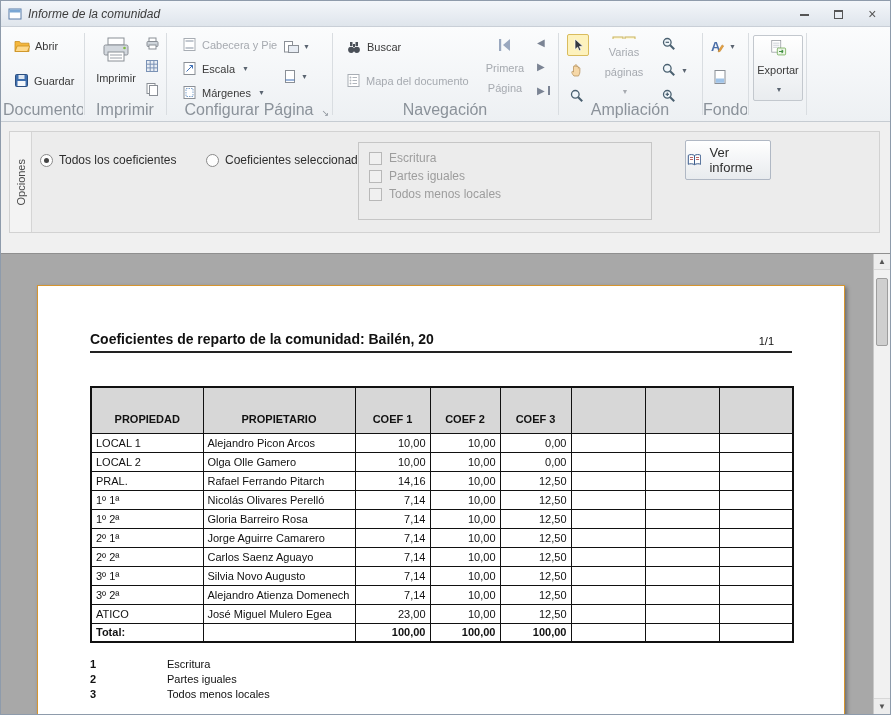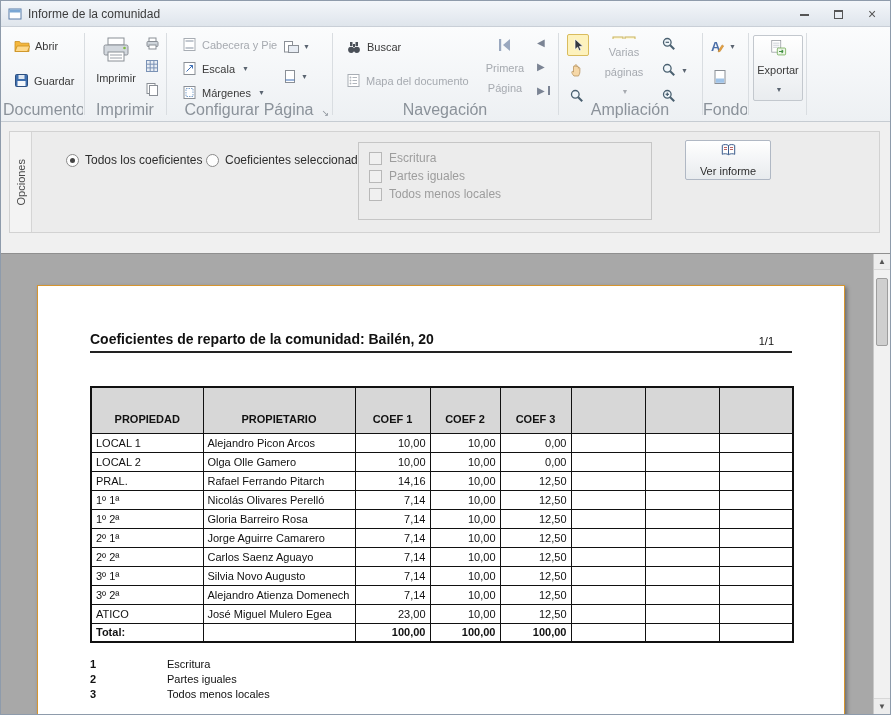--- a/index.html
+++ b/index.html
@@ -3,21 +3,21 @@
 <meta charset="utf-8">
 <style>
   * { margin:0; padding:0; box-sizing:border-box; cursor:default; }
   body { font-family:"Liberation Sans", sans-serif; background:#8a8a8a; }
   #window { position:relative; width:891px; height:715px; background:#f0f0f0;
             border:1px solid #8e9bab; overflow:hidden; }
 
   
   .titlebar { position:absolute; top:0; left:0; right:0; height:26px;
               background:linear-gradient(#f3f6fa,#dfe5ec);
-              border-bottom:1px solid #c9cfd7; display:flex; align-items:center; padding:0 7px; }
+              border-bottom:1px solid #c9cfd7; display:flex; align-items:center; padding:0 7px;font-style:italic; }
   .titlebar .title { font-size:12px; color:#3c3c3c; margin-left:6px; }
   .win-controls { position:absolute; right:10px; top:0; height:26px; display:flex; align-items:center; gap:18px; }
   .win-btn { width:16px; height:16px; display:flex; align-items:center; justify-content:center; color:#555; }
   .glyph-min { width:9px; height:3px; border-bottom:2px solid #555; }
   .glyph-max { width:9px; height:9px; border:1px solid #555; border-top:2px solid #555; }
   .glyph-close { font-size:14px; line-height:14px; color:#555; }
 
   
   .ribbon { position:absolute; top:26px; left:0; right:0; height:95px;
             background:linear-gradient(#fbfcfd,#edf0f3); border-bottom:1px solid #c6ccd2; }
@@ -49,22 +49,22 @@
   .radio-row { position:absolute; display:flex; align-items:center; gap:6px; font-size:12px; color:#2e2e2e; }
   .radio { width:13px; height:13px; border-radius:50%; border:1px solid #8a8a8a; background:#fdfdfd; position:relative; flex:none; }
   .radio.checked::after { content:""; position:absolute; left:3px; top:3px; width:5px; height:5px; border-radius:50%; background:#444; }
   .groupbox { position:absolute; left:348px; top:10px; width:294px; height:78px;
               border:1px solid #c6c6c6; background:#ececec; padding:6px 0 0 10px; }
   .cb-row { display:flex; align-items:center; gap:7px; height:18px; }
   .cb-box { width:13px; height:13px; border:1px solid #b8b8b8; background:#f0f0f0; flex:none; }
   .cb-label { font-size:12px; color:#9d9d9d; }
   .ver-btn { position:absolute; left:675px; top:8px; width:86px; height:40px;
              border:1px solid #b0b8c4; border-radius:2px; background:linear-gradient(#ffffff,#e8ebee);
-             display:flex; flex-direction:column; align-items:center; justify-content:center; gap:8px;
-             font-size:11px; color:#2e2e2e; }
+             display:flex; flex-direction:row; align-items:center; justify-content:center; gap:8px;
+             font-size:13px; color:#2e2e2e; }
 
   
   .viewport { position:absolute; top:252px; left:0; right:0; bottom:0; background:#a8a8a8;
               border-top:1px solid #8f8f8f; overflow:hidden; }
   .page { position:absolute; left:36px; top:31px; width:808px; height:700px; background:#ffffff;
           border:1px solid #d6952f; box-shadow:2px 2px 4px rgba(0,0,0,0.35); }
   .page-titleblock { position:absolute; left:52px; top:44px; width:702px;
                      border-bottom:2px solid #222; padding-bottom:3px; }
   .report-title { font-size:14px; font-weight:bold; color:#111; }
   .page-num { position:absolute; right:18px; bottom:4px; font-size:11px; color:#111; }
@@ -341,21 +341,21 @@
       </div>
     </div>
 
   </div>
 
   <div class="options-band">
     <div class="options-panel">
       <div class="op-tab">
         <span>Opciones</span>
       </div>
-      <div class="radio-row" style="left:56px;top:21px;">
+      <div class="radio-row" style="left:30px;top:21px;">
         <span class="radio checked"></span>
         <span>Todos los coeficientes</span>
       </div>
       <div class="radio-row" style="left:196px;top:21px;">
         <span class="radio"></span>
         <span>Coeficientes seleccionados</span>
       </div>
       <div class="groupbox">
           <div class="cb-row">
             <span class="cb-box"></span>

